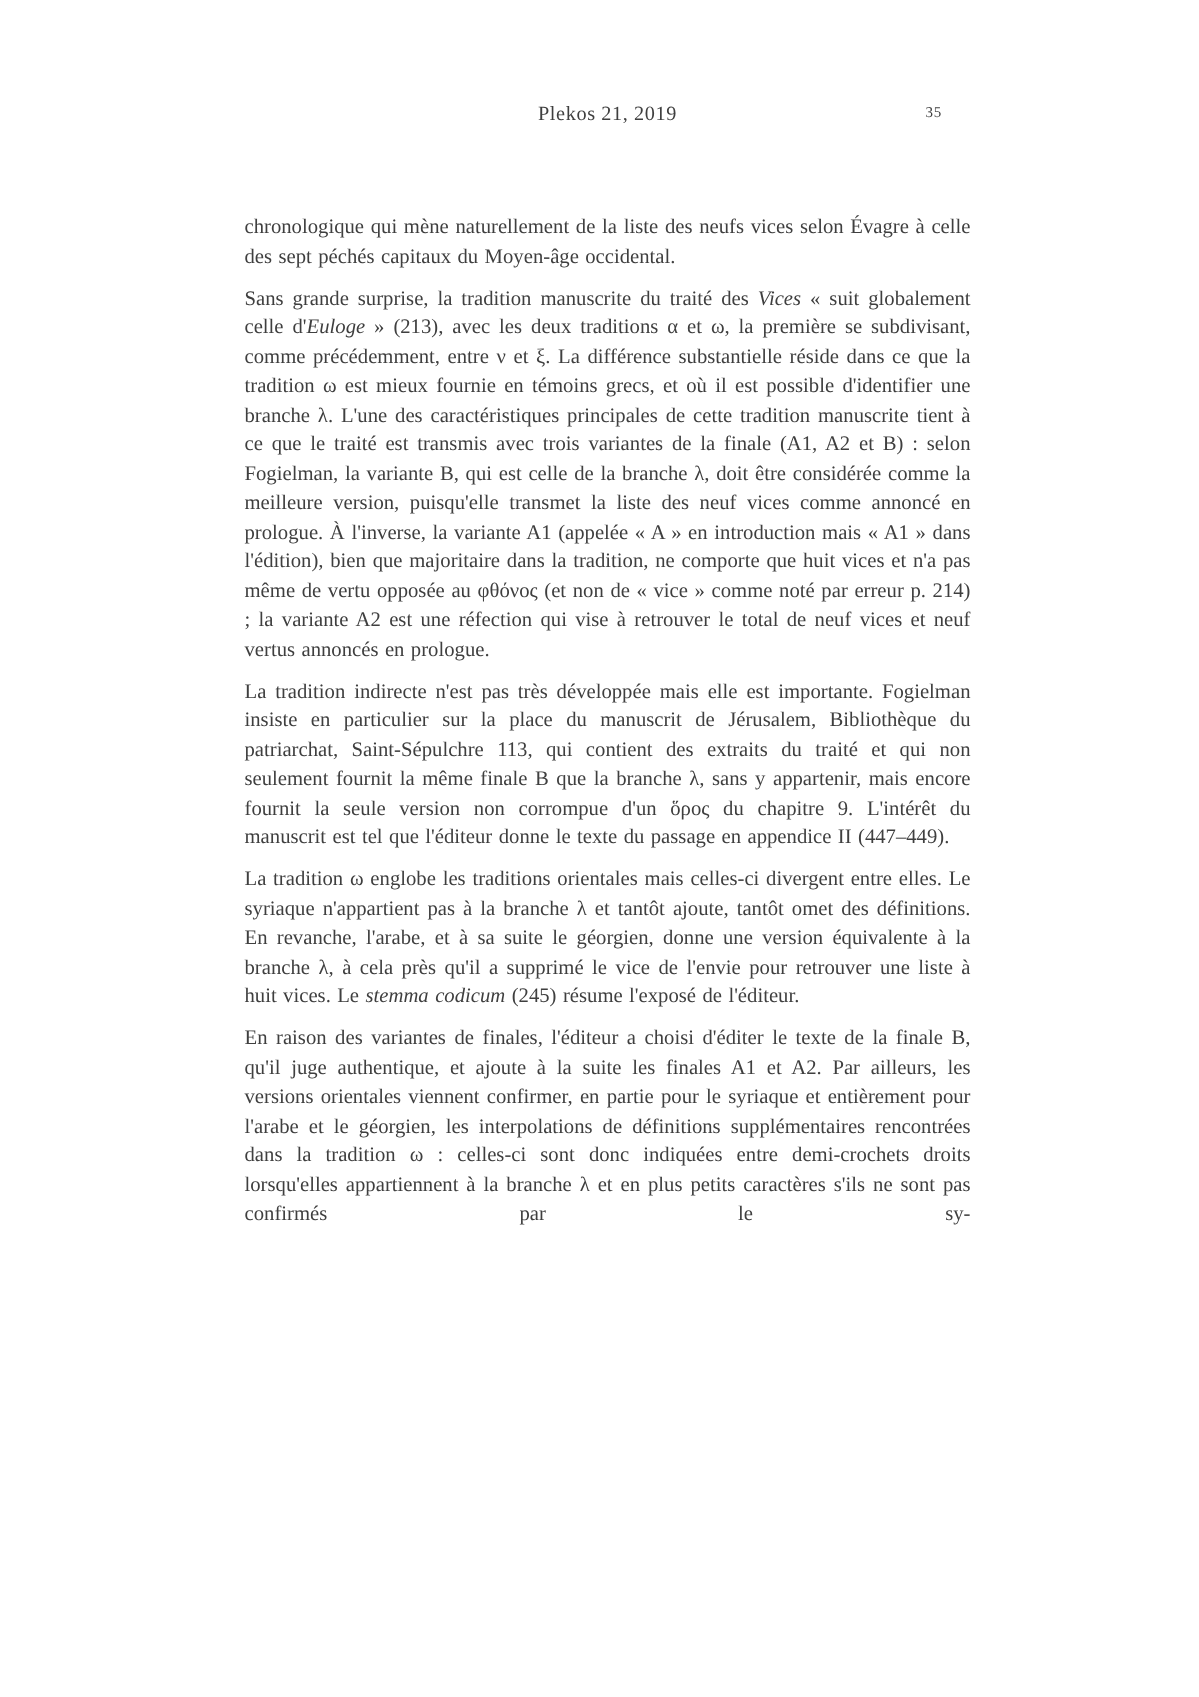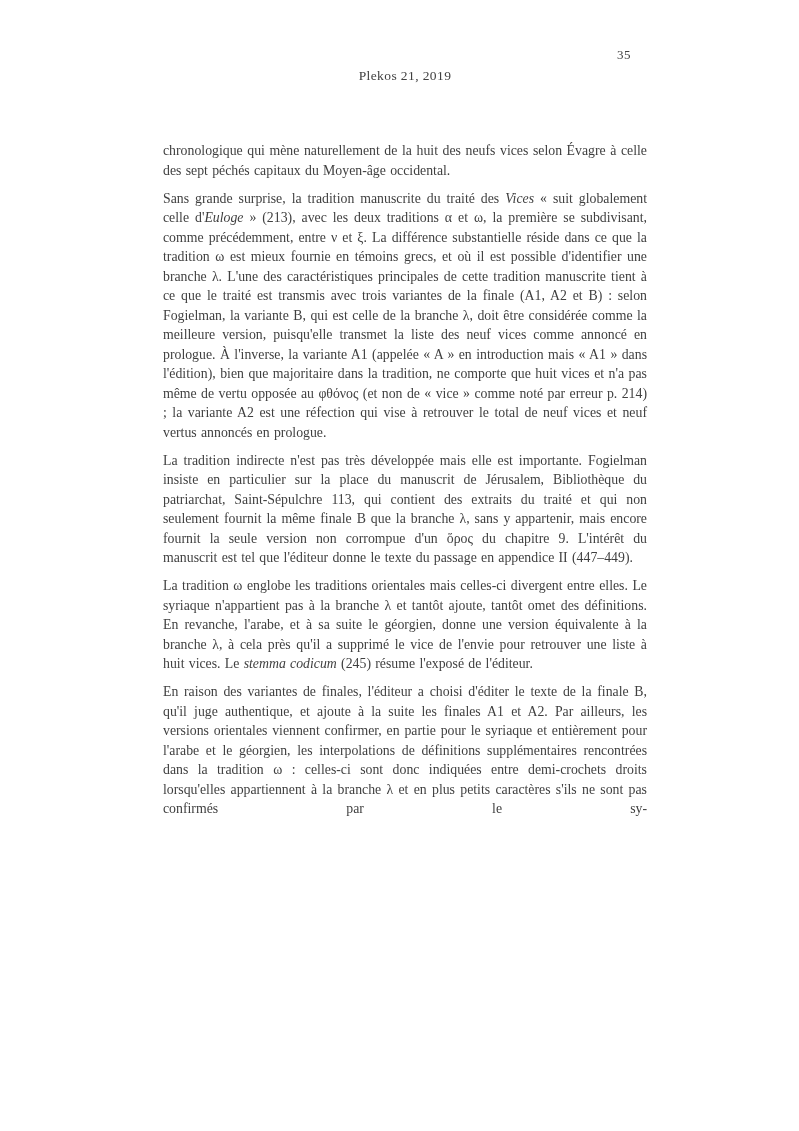--- a/index.html
+++ b/index.html
@@ -22,22 +22,22 @@
     top: 68px;
     width: 484px;
     text-align: center;
     font-size: 13.5px;
     letter-spacing: 0.4px;
     white-space: nowrap;
   }
   .page-number {
     position: absolute;
     left: 617px;
-    top: 47px;
-    font-size: 13px;
+    top: 70px;
+    font-size: 10px;
     letter-spacing: 0.5px;
   }
   .text-block {
     position: absolute;
     left: 163px;
     top: 141px;
     width: 484px;
   }
   .text-block p {
     margin: 0 0 8.5px 0;
@@ -52,19 +52,19 @@
   .text-block p i {
   }
 </style>
 </head>
 <body>
 
 <div class="page" style="background: rgb(255, 255, 255); color: rgb(63, 63, 63);">
   <div class="journal-line">Plekos 21, 2019</div>
   <div class="page-number">35</div>
   <div class="text-block">
-      <p>chronologique qui mène naturellement de la huit des neufs vices selon Évagre à celle des sept péchés capitaux du Moyen-âge occidental.</p>
+      <p>chronologique qui mène naturellement de la liste des neufs vices selon Évagre à celle des sept péchés capitaux du Moyen-âge occidental.</p>
       <p>Sans grande surprise, la tradition manuscrite du traité des <i>Vices</i> « suit globalement celle d'<i>Euloge</i> » (213), avec les deux traditions α et ω, la première se subdivisant, comme précédemment, entre ν et ξ. La différence substantielle réside dans ce que la tradition ω est mieux fournie en témoins grecs, et où il est possible d'identifier une branche λ. L'une des caractéristiques principales de cette tradition manuscrite tient à ce que le traité est transmis avec trois variantes de la finale (A1, A2 et B) : selon Fogielman, la variante B, qui est celle de la branche λ, doit être considérée comme la meilleure version, puisqu'elle transmet la liste des neuf vices comme annoncé en prologue. À l'inverse, la variante A1 (appelée « A » en introduction mais « A1 » dans l'édition), bien que majoritaire dans la tradition, ne comporte que huit vices et n'a pas même de vertu opposée au φθόνος (et non de « vice » comme noté par erreur p. 214) ; la variante A2 est une réfection qui vise à retrouver le total de neuf vices et neuf vertus annoncés en prologue.</p>
       <p>La tradition indirecte n'est pas très développée mais elle est importante. Fogielman insiste en particulier sur la place du manuscrit de Jérusalem, Bibliothèque du patriarchat, Saint-Sépulchre 113, qui contient des extraits du traité et qui non seulement fournit la même finale B que la branche λ, sans y appartenir, mais encore fournit la seule version non corrompue d'un ὅρος du chapitre 9. L'intérêt du manuscrit est tel que l'éditeur donne le texte du passage en appendice II (447–449).</p>
       <p>La tradition ω englobe les traditions orientales mais celles-ci divergent entre elles. Le syriaque n'appartient pas à la branche λ et tantôt ajoute, tantôt omet des définitions. En revanche, l'arabe, et à sa suite le géorgien, donne une version équivalente à la branche λ, à cela près qu'il a supprimé le vice de l'envie pour retrouver une liste à huit vices. Le <i>stemma codicum</i> (245) résume l'exposé de l'éditeur.</p>
       <p>En raison des variantes de finales, l'éditeur a choisi d'éditer le texte de la finale B, qu'il juge authentique, et ajoute à la suite les finales A1 et A2. Par ailleurs, les versions orientales viennent confirmer, en partie pour le syriaque et entièrement pour l'arabe et le géorgien, les interpolations de définitions supplémentaires rencontrées dans la tradition ω : celles-ci sont donc indiquées entre demi-crochets droits lorsqu'elles appartiennent à la branche λ et en plus petits caractères s'ils ne sont pas confirmés par le sy-</p>
     </div>
 </div>
 
 </body></html>

